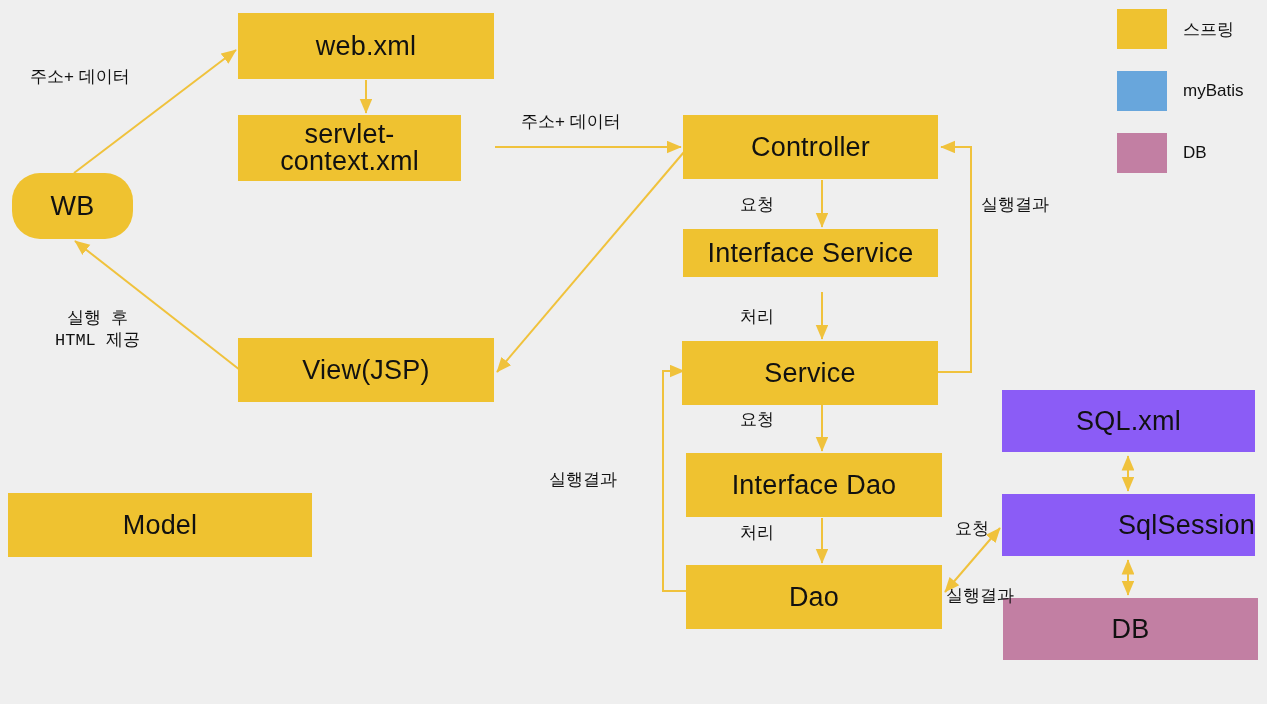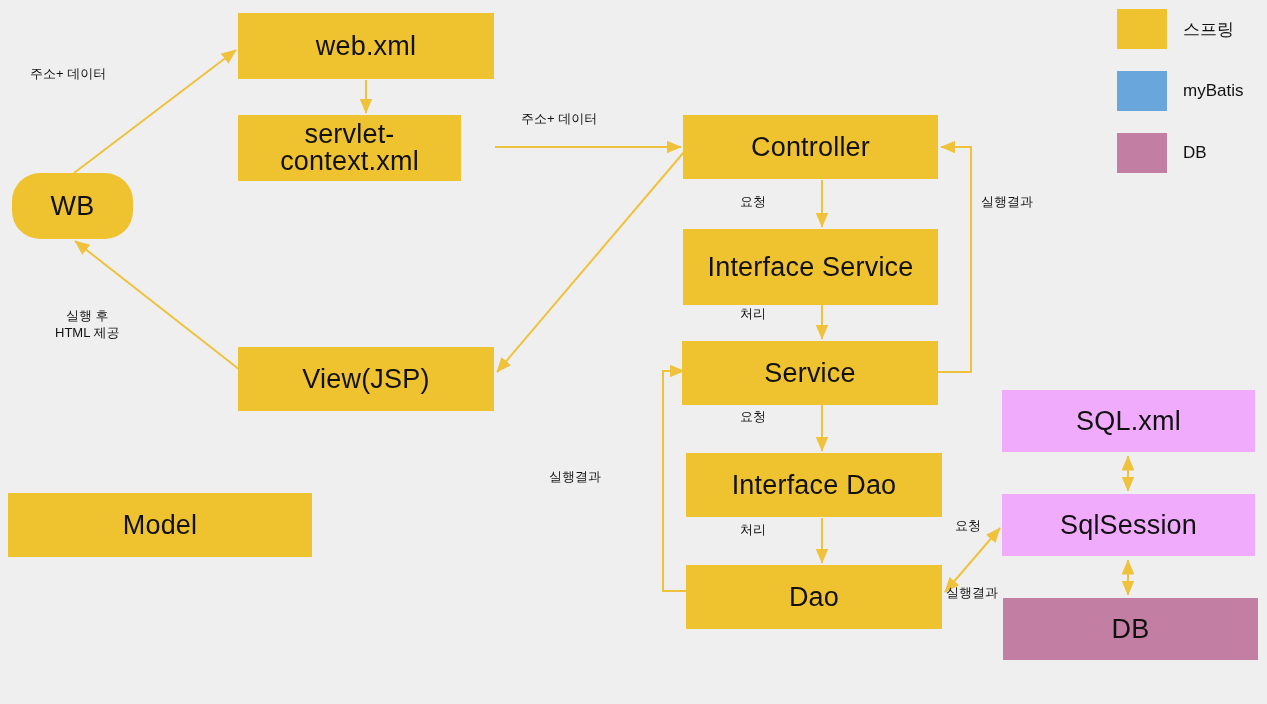--- a/index.html
+++ b/index.html
@@ -32,27 +32,27 @@
     align-items: center;
     justify-content: center;
     color: #111111;
     font-size: 27px;
     line-height: 1;
     letter-spacing: 0.2px;
     text-align: center;
     box-sizing: border-box;
   }
   .node.spring  { background: #efc230; }
-  .node.mybatis { background: #f0abfc; }
+  .node.mybatis { background: #8b5cf6; }
   .node.db      { background: #c27fa3; }
 
   .edge-label {
     position: absolute;
     color: #111111;
-    font-size: 13px;
+    font-size: 17px;
     line-height: 1.28;
     white-space: pre;
     text-align: center;
   }
   .legend {
     position: absolute;
     left: 1117px;
     top: 9px;
     width: 140px;
   }
@@ -129,65 +129,65 @@
   </div>
 
   <div class="node spring" style="left:238px; top:115px; width:223px; height:66px;">
     <span>servlet-context.xml</span>
   </div>
 
   <div class="node spring" style="left:12px; top:173px; width:121px; height:66px;border-radius:28px;">
     <span>WB</span>
   </div>
 
-  <div class="node spring" style="left:238px; top:347px; width:256px; height:64px;">
+  <div class="node spring" style="left:238px; top:338px; width:256px; height:64px;">
     <span>View(JSP)</span>
   </div>
 
   <div class="node spring" style="left:8px; top:493px; width:304px; height:64px;">
     <span>Model</span>
   </div>
 
   <div class="node spring" style="left:683px; top:115px; width:255px; height:64px;">
     <span>Controller</span>
   </div>
 
-  <div class="node spring" style="left:683px; top:229px; width:255px; height:76px;">
+  <div class="node spring" style="left:683px; top:229px; width:255px; height:48px;">
     <span>Interface Service</span>
   </div>
 
   <div class="node spring" style="left:682px; top:341px; width:256px; height:64px;text-align:right;">
     <span>Service</span>
   </div>
 
   <div class="node spring" style="left:686px; top:453px; width:256px; height:64px;">
     <span>Interface Dao</span>
   </div>
 
   <div class="node spring" style="left:686px; top:565px; width:256px; height:64px;justify-content:center;">
     <span>Dao</span>
   </div>
 
   <div class="node mybatis" style="left:1002px; top:390px; width:253px; height:62px;">
     <span>SQL.xml</span>
   </div>
 
-  <div class="node mybatis" style="left:1002px; top:494px; width:253px; height:62px;">
+  <div class="node mybatis" style="left:1002px; top:494px; width:253px; height:62px;justify-content:flex-end;">
     <span>SqlSession</span>
   </div>
 
   <div class="node db" style="left:1003px; top:598px; width:255px; height:62px;">
     <span>DB</span>
   </div>
 
   <div class="edge-label" style="left:30px; top:66px;">주소+ 데이터</div>
 
   <div class="edge-label" style="left:521px; top:111px;">주소+ 데이터</div>
 
-  <div class="edge-label" style="left:55px; top:308px;">실행 후
+  <div class="edge-label" style="left:55px; top:308px;font-family:Liberation Mono, monospace;">실행 후
 HTML 제공</div>
 
 
   <div class="edge-label" style="left:740px; top:194px;">요청</div>
 
   <div class="edge-label" style="left:740px; top:306px;">처리</div>
 
   <div class="edge-label" style="left:981px; top:194px;">실행결과</div>
 
   <div class="edge-label" style="left:740px; top:409px;">요청</div>

